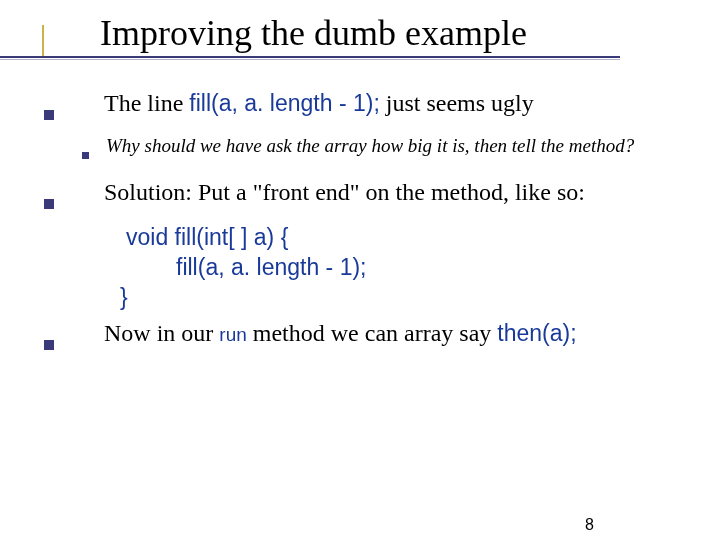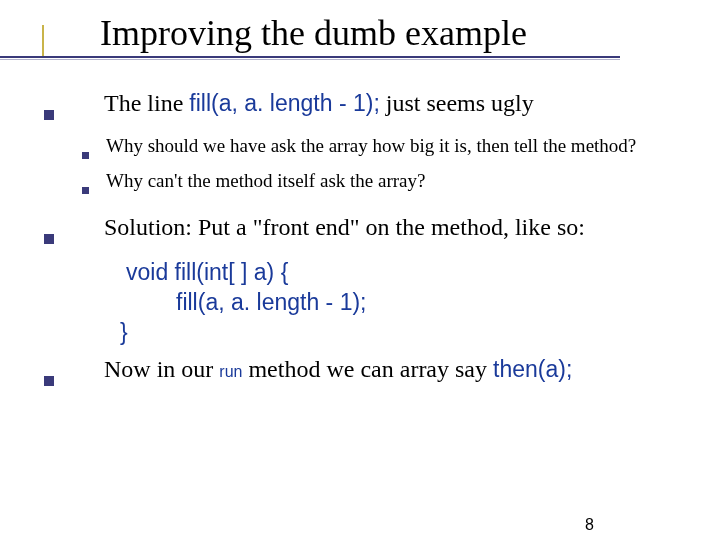--- a/index.html
+++ b/index.html
@@ -84,42 +84,42 @@
     line-height: 1.28;
   }
   .l2 {
     display: flex;
     margin-bottom: 4px;
   }
   .l2 .bul {
     flex: 0 0 24px;
     padding-top: 7px;
   }
-  .l2 .txt { flex: 1; }
+  .l2 .txt { flex: 1; font-style: italic; }
   .sq-big {
     display: inline-block;
     width: 10px;
     height: 10px;
     background: #3a3a7a;
   }
   .sq-small {
     display: inline-block;
     width: 7px;
     height: 7px;
     background: #3a3a7a;
   }
   .code {
     font-family: Tahoma, Verdana, Arial, sans-serif;
     color: #1a3a9a;
     font-size: 23px;
   }
   .code-sub {
     font-family: Tahoma, Verdana, Arial, sans-serif;
     color: #1a3a9a;
-    font-size: 16px;
+    font-size: 19px;
   }
   .code-block {
     font-family: Tahoma, Verdana, Arial, sans-serif;
     color: #1a3a9a;
     font-size: 23px;
     line-height: 1.3;
     margin-left: 76px;
     margin-top: 2px;
     margin-bottom: 6px;
   }
@@ -157,24 +157,20 @@
       <div class="txt">
         <span>The line  </span><span class="code">fill(a, a. length - 1);</span><span>   just seems ugly</span>
       </div>
     </div>
 
     <div class="sub">
       <div class="l2">
         <div class="bul"><span class="sq-small"></span></div>
         <div class="txt">Why should we have ask the array how big it is, then tell the method?</div>
       </div>
-      <div class="l2">
-        <div class="bul"><span class="sq-small"></span></div>
-        <div class="txt">Why can't the method itself ask the array?</div>
-      </div>
     </div>
 
     <div style="height:8px"></div>
 
     <div class="l1">
       <div class="bul"><span class="sq-big"></span></div>
       <div class="txt">Solution: Put a "front end" on the method, like so:</div>
     </div>
 
     <div class="code-block">

